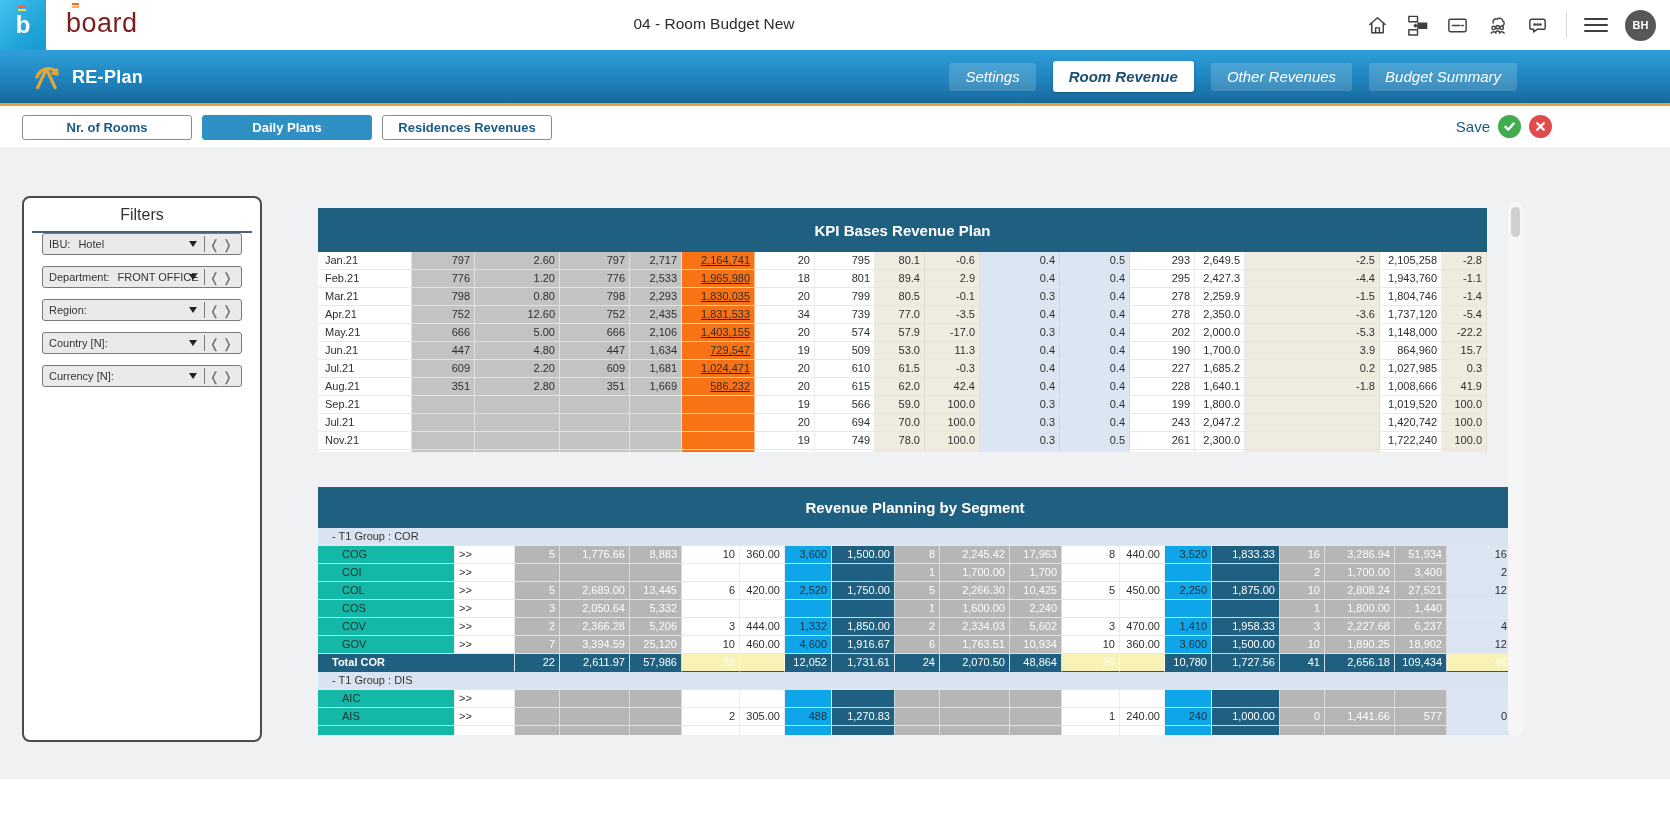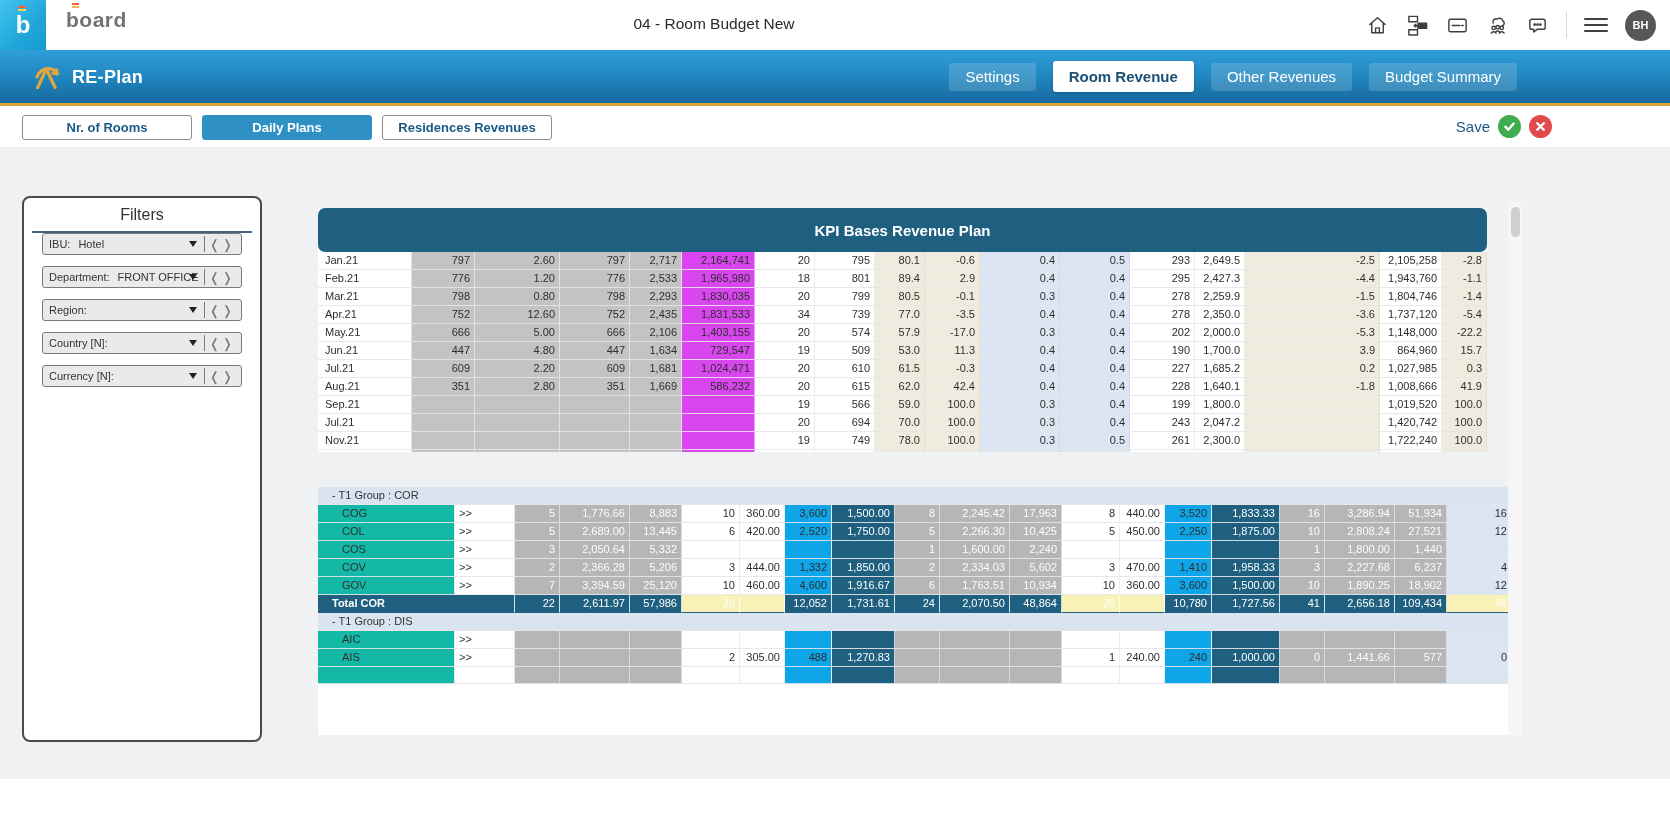--- a/index.html
+++ b/index.html
@@ -6,40 +6,40 @@
   html,body { background:#fff; }
   body { font-family:"Liberation Sans", sans-serif; }
   .screen { position:relative; width:1670px; height:830px; background:#fff; overflow:hidden; }
 
   
   .topbar { position:absolute; left:0; top:0; width:100%; height:50px; background:#fff; }
   .logo-mark { position:absolute; left:0; top:0; width:46px; height:50px;
     background:linear-gradient(135deg,#41c4ee 0%,#22a6da 60%,#149ad0 100%);
     color:#fff; font-weight:bold; font-size:24px; display:flex; align-items:center; justify-content:center; }
   .logo-mark .dash { position:absolute; left:18px; top:9px; width:8px; height:2px; background:#ffd34d; box-shadow:0 -3px 0 #ff5a3c; }
-  .logo-word { position:absolute; left:66px; top:8px; color:#737373; font-weight:bold; font-size:21px; letter-spacing:.5px; }
+  .logo-word { position:absolute; left:66px; top:8px; color:#7f1d1d; font-weight:normal; font-size:27px; letter-spacing:.5px; }
   .logo-word .dash { position:absolute; left:6px; top:-2px; width:7px; height:2px; background:#ffb547; box-shadow:0 -3px 0 #ff5a3c; }
   .doc-title { position:absolute; left:714px; top:15px; transform:translateX(-50%); font-size:15.5px; color:#2b2b2b; white-space:nowrap; }
   .top-icons { position:absolute; right:14px; top:0; height:50px; display:flex; align-items:center; gap:17px; }
   .ticon { width:23px; height:23px; display:block; }
   .ticon svg { width:100%; height:100%; stroke:#3f3f3f; fill:none; stroke-width:1.5; stroke-linecap:round; stroke-linejoin:round; }
   .tdivider { width:1px; height:26px; background:#d6d6d6; }
   .hamburger { display:flex; flex-direction:column; gap:4px; width:24px; cursor:pointer; }
   .hamburger span { height:2px; background:#3f3f3f; border-radius:1px; }
   .avatar { width:31px; height:31px; border-radius:50%; background:#575757; color:#fff; font-size:11px; font-weight:bold; display:flex; align-items:center; justify-content:center; }
 
   
   .appbar { position:absolute; left:0; top:50px; width:100%; height:56px;
     background:linear-gradient(#2f9fd9 0%,#1f84bd 55%,#186fa6 100%);
     background:linear-gradient(#2f9fd9 0%,#1f84bd 55%,#17699e 100%);
     border-bottom:3px solid #d8a733; }
   .replan { position:absolute; left:32px; top:12px; display:flex; align-items:center; gap:10px; }
   .replan svg { width:30px; height:30px; stroke:#e2a73b; fill:none; stroke-width:2.6; stroke-linecap:round; stroke-linejoin:round; }
   .app-name { color:#fff; font-size:18px; font-weight:bold; letter-spacing:.3px; }
-  .app-tabs { position:absolute; right:153px; top:0; height:53px; display:flex; align-items:center; gap:17px; }
+  .app-tabs { position:absolute; right:153px; top:0; height:53px; display:flex; align-items:center; gap:17px;font-style:italic; }
   .app-tab { height:28px; padding:0 16px; display:flex; align-items:center; border-radius:3px;
     background:rgba(255,255,255,.16); color:#fff; font-size:15px; cursor:pointer; white-space:nowrap; }
   .app-tab.active { background:#fff; color:#1b4f76; font-weight:bold; height:31px; box-shadow:0 1px 3px rgba(0,0,0,.25); }
 
   
   .subbar { position:absolute; left:0; top:109px; width:100%; height:38px; background:#fff; }
   .pills { position:absolute; left:22px; top:6px; display:flex; gap:10px; }
   .pill { width:170px; height:25px; border:1px solid #8d8d8d; border-radius:3px; background:#fff;
     color:#1b5a87; font-size:13px; font-weight:bold; display:flex; align-items:center; justify-content:center; cursor:pointer; }
   .pill.active { background:#2e90c3; border-color:#2e90c3; color:#fff; }
@@ -68,27 +68,27 @@
   .dd-arrow { position:absolute; right:44px; top:7px; width:0; height:0; border-left:4px solid transparent; border-right:4px solid transparent; border-top:6px solid #222; }
   .dd-sep { position:absolute; right:36px; top:2px; bottom:2px; width:1px; background:#7a7a7a; }
   .dd-prev,.dd-next { position:absolute; top:0; height:20px; display:flex; align-items:center; color:#777; font-size:13px; }
   .dd-prev { right:21px; } .dd-next { right:8px; }
 
   
   .tbl { position:absolute; background:#fff; overflow:hidden; }
   .t1 { left:318px; top:61px; width:1169px; height:244px; }
   .t2 { left:318px; top:340px; width:1194px; height:248px; }
   .tbl-title { background:#1f6080; color:#fff; font-weight:bold; font-size:15px; display:flex; align-items:center; justify-content:center; }
-  .t1 .tbl-title { height:44px;border-radius:7px; } .t2 .tbl-title { height:41px; }
+  .t1 .tbl-title { height:44px; } .t2 .tbl-title { height:41px; }
   table { border-collapse:separate; border-spacing:0; table-layout:fixed; }
   td { font-size:11px; height:17px; line-height:17px; padding:0 4px; white-space:nowrap; overflow:hidden;
     text-align:right; color:#2e2e2e; border-right:1px solid rgba(255,255,255,.5); border-bottom:1px solid rgba(230,230,230,.9); }
   .c-month { text-align:left; background:#fff; border-right-color:#e2e2e2; padding-left:7px; }
   .c-g  { background:#c3c3c3; }
-  .c-gd { background:#d946ef; }
+  .c-gd { background:#f97316;text-decoration:underline; }
   .c-w  { background:#fff; border-right-color:#ececec; }
   .c-bg { background:#efecdf; border-right-color:#e3dfd0; }
   .c-lb { background:#dce6f2; border-right-color:#cdd9e8; }
   .c-name { text-align:left; padding-left:24px; background:#14b8a6; border-right-color:#e8e8e8; }
   .c-link { text-align:left; background:#fff; color:#333; cursor:pointer; border-right-color:#e8e8e8; }
   .c-g2 { background:#b6b6b6; color:#fdfdfd; }
   .c-e { background:#fff; border-right-color:#ececec; }
   .c-t { background:#0ea5e9; border-right-color:#ececec; }
   .c-d { background:#1f6080; color:#fff; border-right-color:rgba(255,255,255,.75); }
   .c-last { background:#dbe5f1; border-right-color:#cdd9e8; }
@@ -495,20 +495,21 @@
               <td class="c-w">2,600.4</td>
               <td class="c-bg"></td>
               <td class="c-w">1,900,870</td>
               <td class="c-bg">100.0</td>
             </tr>
           </tbody>
         </table>
     </section>
 
     <section class="tbl t2">
+      <div class="tbl-title">Revenue Planning by Segment</div>
       <table>
           <colgroup id="t2cols">
             <col style="width: 137px;">
             <col style="width: 60px;">
             <col style="width: 45px;">
             <col style="width: 70px;">
             <col style="width: 52px;">
             <col style="width: 58px;">
             <col style="width: 45px;">
             <col style="width: 47px;">
@@ -545,20 +546,42 @@
               <td class="c-e">8</td>
               <td class="c-e">440.00</td>
               <td class="c-t">3,520</td>
               <td class="c-d">1,833.33</td>
               <td class="c-g2">16</td>
               <td class="c-g2">3,286.94</td>
               <td class="c-g2">51,934</td>
               <td class="c-last">16</td>
             </tr>
             <tr>
+              <td class="c-name">COI</td>
+              <td class="c-link">&gt;&gt;</td>
+              <td class="c-g2"></td>
+              <td class="c-g2"></td>
+              <td class="c-g2"></td>
+              <td class="c-e"></td>
+              <td class="c-e"></td>
+              <td class="c-t"></td>
+              <td class="c-d"></td>
+              <td class="c-g2">1</td>
+              <td class="c-g2">1,700.00</td>
+              <td class="c-g2">1,700</td>
+              <td class="c-e"></td>
+              <td class="c-e"></td>
+              <td class="c-t"></td>
+              <td class="c-d"></td>
+              <td class="c-g2">2</td>
+              <td class="c-g2">1,700.00</td>
+              <td class="c-g2">3,400</td>
+              <td class="c-last">2</td>
+            </tr>
+            <tr>
               <td class="c-name">COL</td>
               <td class="c-link">&gt;&gt;</td>
               <td class="c-g2">5</td>
               <td class="c-g2">2,689.00</td>
               <td class="c-g2">13,445</td>
               <td class="c-e">6</td>
               <td class="c-e">420.00</td>
               <td class="c-t">2,520</td>
               <td class="c-d">1,750.00</td>
               <td class="c-g2">5</td>

